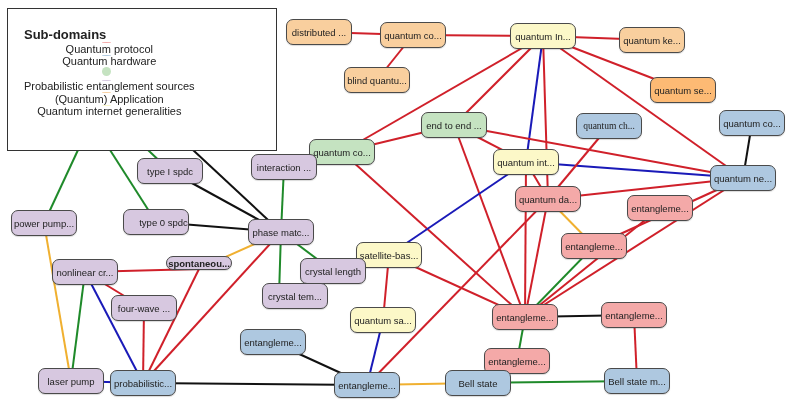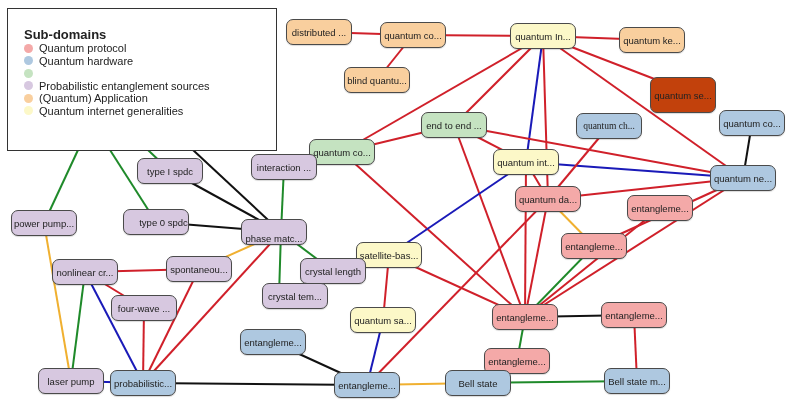--- a/index.html
+++ b/index.html
@@ -4,21 +4,21 @@
 <style>
   html,body{margin:0;padding:0;background:#fff;}
   body{width:800px;height:417px;position:relative;overflow:hidden;font-family:"Liberation Sans",sans-serif;}
   #edges{position:absolute;left:0;top:0;width:800px;height:417px;}
   .node{position:absolute;box-sizing:border-box;border:1.3px solid #4a4a4a;border-radius:7px;
         font-size:9.5px;color:#222;display:flex;align-items:center;justify-content:center;
         white-space:nowrap;box-shadow:0 1px 1px rgba(0,0,0,.15);cursor:pointer;}
   .legend{position:absolute;left:7px;top:8px;width:270px;height:143px;border:1.3px solid #333;background:#fff;box-sizing:border-box;}
   .legend-title{position:absolute;left:16px;top:18px;font-size:13px;font-weight:bold;color:#222;}
   .legend-list{position:absolute;left:16px;top:33px;margin:0;padding:0;list-style:none;}
-  .legend-item{display:flex;align-items:center;height:12.5px;font-size:11px;color:#222;}
+  .legend-item{display:flex;align-items:center;height:12.5px;font-size:11px;color:#222;flex-direction:column;}
   .legend-dot{width:9px;height:9px;border-radius:50%;margin-right:6px;display:inline-block;}
 </style>
 </head>
 <body>
 
 <svg id="edges" xmlns="http://www.w3.org/2000/svg">
     <line x1="319" y1="32" x2="413" y2="35" stroke="#d0202a" stroke-width="2"></line>
     <line x1="413" y1="35" x2="377" y2="80" stroke="#d0202a" stroke-width="2"></line>
     <line x1="413" y1="35" x2="543" y2="36" stroke="#d0202a" stroke-width="2"></line>
     <line x1="543" y1="36" x2="652" y2="40" stroke="#d0202a" stroke-width="2"></line>
@@ -87,21 +87,21 @@
     </div>
     <div class="node" style="left: 344px; top: 67px; width: 66px; height: 26px; background: rgb(249, 207, 158);">
       <span>blind quantu...</span>
     </div>
     <div class="node" style="left: 510px; top: 23px; width: 66px; height: 26px; background: rgb(252, 248, 200);">
       <span>quantum In...</span>
     </div>
     <div class="node" style="left: 619px; top: 27px; width: 66px; height: 26px; background: rgb(249, 207, 158);">
       <span>quantum ke...</span>
     </div>
-    <div class="node" style="left: 650px; top: 77px; width: 66px; height: 36px; background: #c2410c;">
+    <div class="node" style="left: 650px; top: 77px; width: 66px; height: 26px; background: #fdba74;">
       <span>quantum se...</span>
     </div>
     <div class="node" style="left: 309px; top: 139px; width: 66px; height: 26px; background: rgb(197, 227, 193);">
       <span>quantum co...</span>
     </div>
     <div class="node" style="left: 421px; top: 112px; width: 66px; height: 26px; background: rgb(197, 227, 193);">
       <span>end to end ...</span>
     </div>
     <div class="node" style="left: 493px; top: 149px; width: 66px; height: 26px; background: rgb(252, 248, 200);">
       <span>quantum int...</span>
@@ -129,30 +129,30 @@
     </div>
     <div class="node" style="left: 251px; top: 154px; width: 66px; height: 26px; background: rgb(215, 200, 224);">
       <span>interaction ...</span>
     </div>
     <div class="node" style="left: 11px; top: 210px; width: 66px; height: 26px; background: rgb(215, 200, 224);">
       <span>power pump...</span>
     </div>
     <div class="node" style="left: 123px; top: 209px; width: 66px; height: 26px; background: rgb(215, 200, 224); padding-left: 15px;">
       <span>type 0 spdc</span>
     </div>
-    <div class="node" style="left: 241px; top: 219px; width: 66px; height: 26px; background: rgb(215, 200, 224); align-items: flex-end;">
+    <div class="node" style="left: 248px; top: 219px; width: 66px; height: 26px; background: rgb(215, 200, 224);">
       <span>phase matc...</span>
     </div>
     <div class="node" style="left: 356px; top: 242px; width: 66px; height: 26px; background: rgb(252, 248, 200);">
       <span>satellite-bas...</span>
     </div>
     <div class="node" style="left: 52px; top: 259px; width: 66px; height: 26px; background: rgb(215, 200, 224);">
       <span>nonlinear cr...</span>
     </div>
-    <div class="node" style="left: 166px; top: 256px; width: 66px; height: 26px; background: rgb(215, 200, 224);">
+    <div class="node" style="left: 166px; top: 256px; width: 66px; height: 14px; background: rgb(215, 200, 224); font-weight: bold;">
       <span>spontaneou...</span>
     </div>
     <div class="node" style="left: 300px; top: 258px; width: 66px; height: 26px; background: rgb(215, 200, 224);">
       <span>crystal length</span>
     </div>
     <div class="node" style="left: 111px; top: 295px; width: 66px; height: 26px; background: rgb(215, 200, 224);">
       <span>four-wave ...</span>
     </div>
     <div class="node" style="left: 246px; top: 283px; width: 66px; height: 26px; background: rgb(215, 200, 224); margin-left: 16px;">
       <span>crystal tem...</span>

